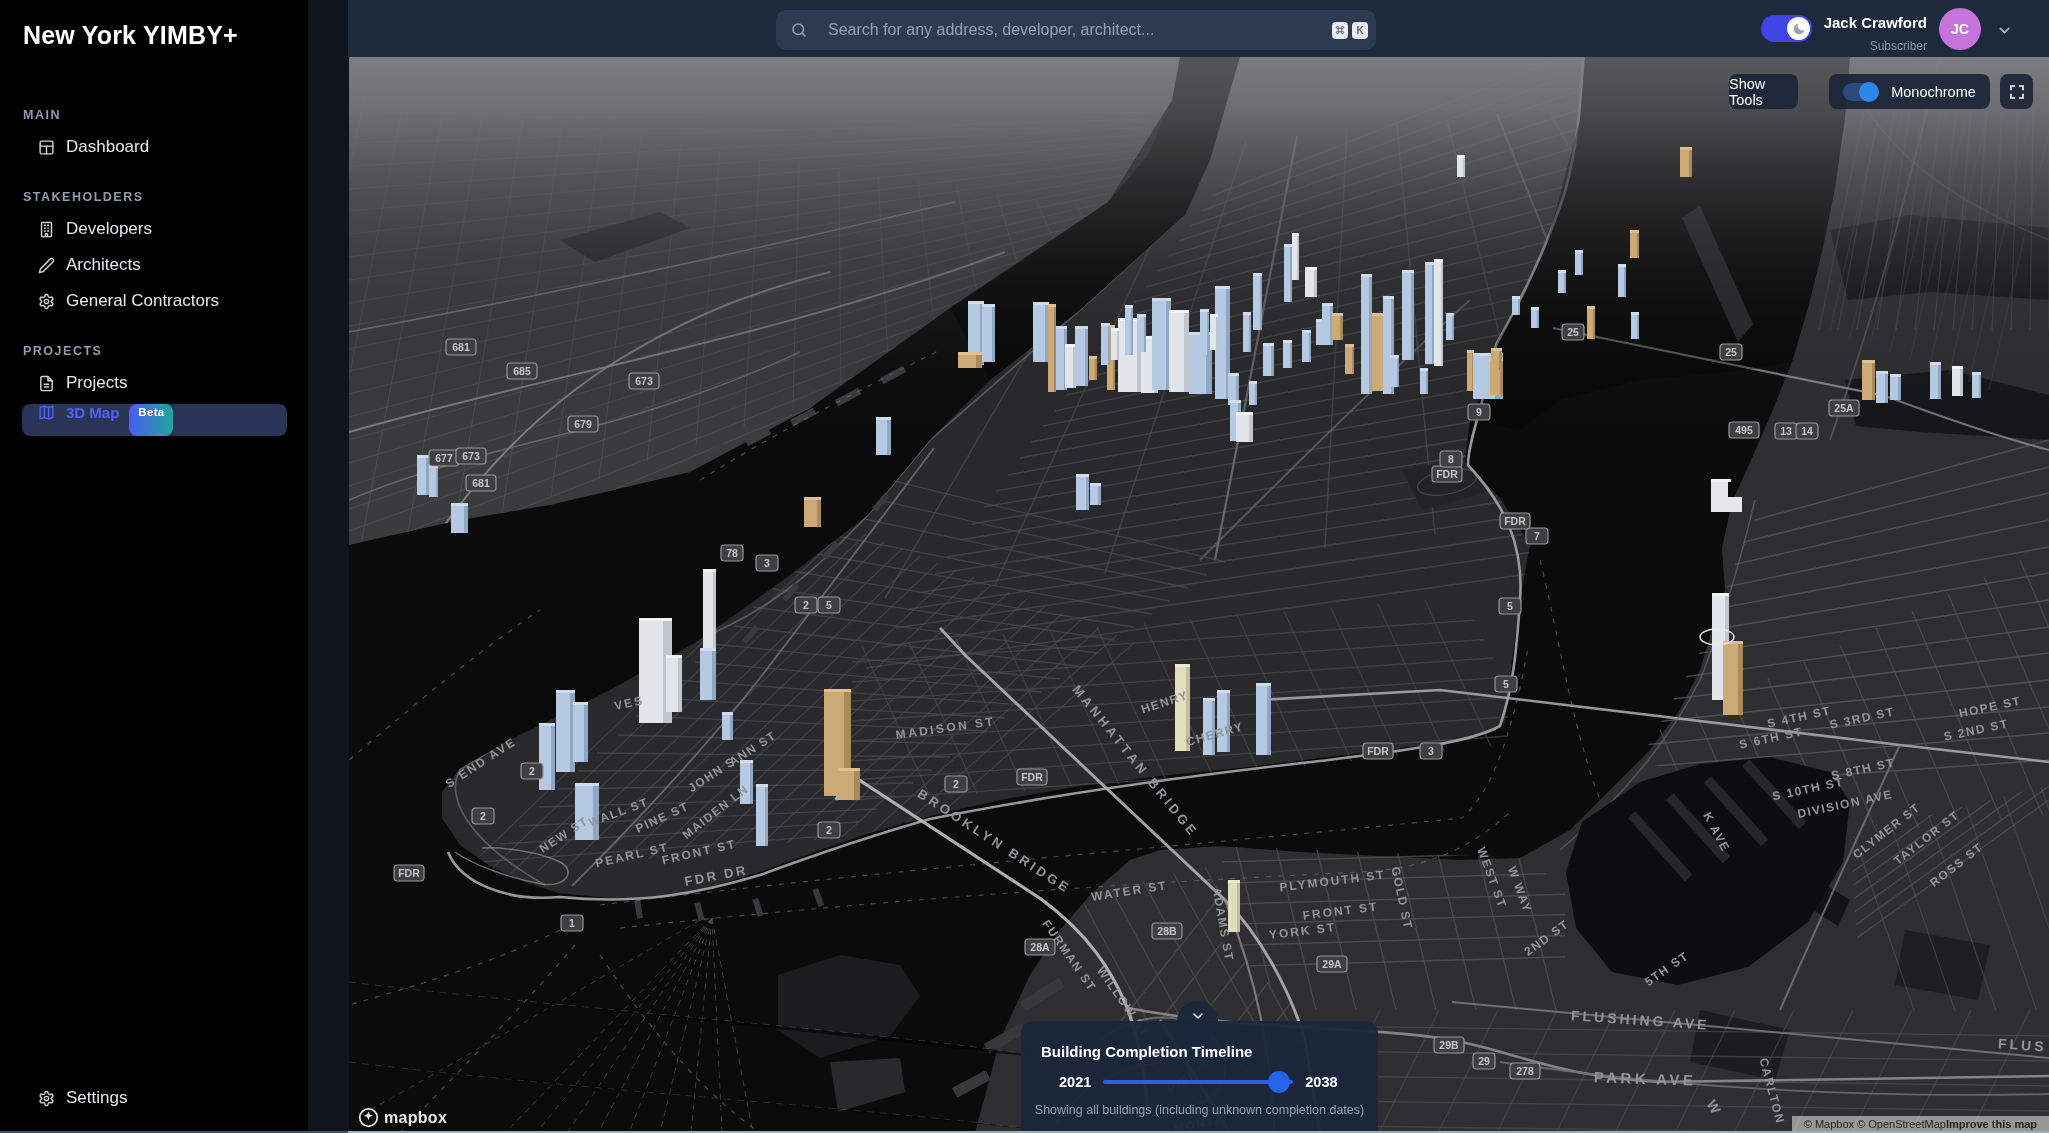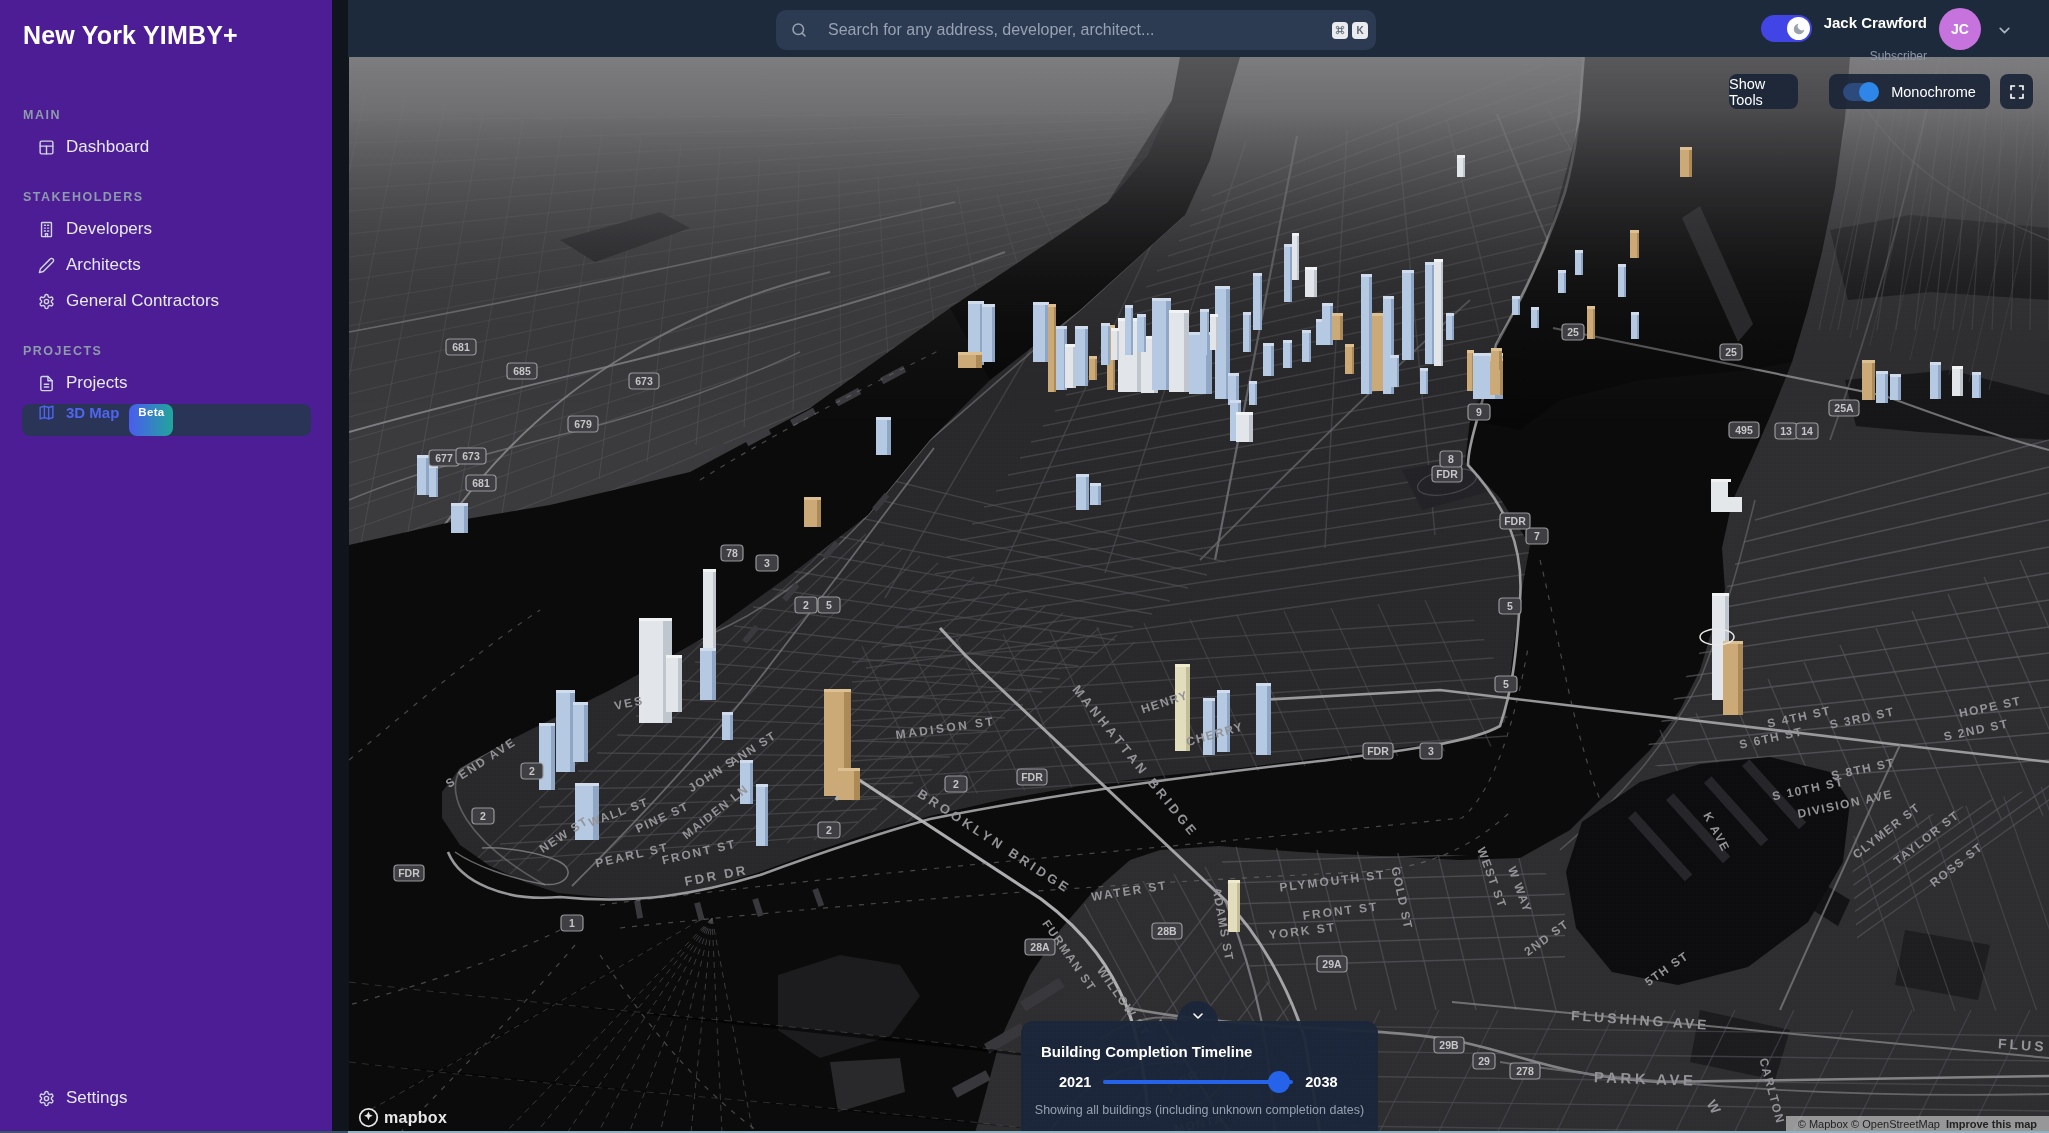--- a/index.html
+++ b/index.html
@@ -1,47 +1,47 @@
 <!DOCTYPE html>
 <html><head><meta charset="utf-8"><title>New York YIMBY+</title>
 <style>
 *{margin:0;padding:0;box-sizing:border-box}
 html,body{width:2049px;height:1133px;overflow:hidden;background:#10151d;font-family:"Liberation Sans",sans-serif}
-.sidebar{position:absolute;left:0;top:0;width:332px;height:1133px;background:#4c1d95;z-index:20}
+.sidebar{position:absolute;left:0;top:0;width:308px;height:1133px;background:#000000;z-index:20}
 .brand{font-size:25px;font-weight:bold;color:#fff;padding:21px 0 0 23px;letter-spacing:0.2px}
 .sec{position:absolute;left:23px;font-size:12.5px;color:#8e9bab;letter-spacing:1.5px;font-weight:bold}
 .item{position:absolute;left:0;right:0;display:flex;align-items:center;height:36px;color:#e6e9ed;font-size:17px;padding-left:38px}
 .item svg{margin-right:11px;flex:0 0 auto}
 .active-item{position:absolute;left:22px;right:21px;display:flex;height:32px;background:#2a3457;border-radius:8px;padding-left:16px;color:#4f64ef;font-size:15px;font-weight:bold}
 .beta{margin-left:10px;background:linear-gradient(90deg,#4a5cf0,#21a69a);color:#fff;font-size:11.5px;font-weight:bold;padding:2px 9px;border-radius:8px;letter-spacing:0.3px}
 .topbar{position:absolute;left:348px;top:0;right:0;height:57px;background:#1d2a3c;z-index:15}
 .search{position:absolute;left:428px;top:10px;width:600px;height:40px;background:#2c3a52;border-radius:10px;display:flex;align-items:center;padding:0 8px 0 14px}
 .search .ph{color:#97a2b2;font-size:16px;margin-left:20px;flex:1}
 .kcap{width:16px;height:17px;background:#e9ebef;border-radius:4px;margin-left:4px;display:flex;align-items:center;justify-content:center;color:#5b6470;font-size:10px;font-weight:bold}
 .toggle{position:absolute;right:237px;top:15px;width:51px;height:27px;background:#4145e5;border-radius:14px}
 .toggle .knob{position:absolute;right:2px;top:2px;width:23px;height:23px;background:#fff;border-radius:50%;display:flex;align-items:center;justify-content:center}
 .uname{position:absolute;right:122px;top:14px;text-align:right}
 .uname .n{color:#fff;font-size:15px;font-weight:bold}
-.uname .s{color:#8b97a7;font-size:12px;margin-top:18px}
+.uname .s{color:#8b97a7;font-size:12px;margin-top:8px}
 .avatar{position:absolute;right:68px;top:8px;width:42px;height:42px;border-radius:50%;background:#c673dd;color:#fff;font-weight:bold;font-size:14px;display:flex;align-items:center;justify-content:center}
 .chev{position:absolute;right:36px;top:22px}
 .map{position:absolute;left:349px;top:57px;width:1700px;height:1076px;background:#111}
 .mapbtn{position:absolute;background:rgba(26,37,55,0.92);color:#fff;font-size:14.5px;border-radius:8px;display:flex;align-items:center;justify-content:center;z-index:10}
 .panel{position:absolute;left:1021px;top:1021px;width:357px;height:112px;background:rgba(27,39,58,0.96);border-radius:12px 12px 0 0;z-index:10}
 .pcirc{position:absolute;left:1177px;top:1001px;width:41px;height:41px;border-radius:50%;background:rgba(27,39,58,0.96);z-index:9;display:flex;align-items:flex-start;justify-content:center}
 .ptitle{color:#fff;font-size:15px;font-weight:bold;padding:22px 0 0 20px}
 .prow{display:flex;align-items:center;margin:14px 0 0 38px}
 .pyear{color:#fff;font-size:14.5px;font-weight:bold}
 .ptrack{position:relative;width:190px;height:4px;background:#2563eb;border-radius:2px;margin:0 12px}
 .pknob{position:absolute;right:3px;top:-9px;width:22px;height:22px;border-radius:50%;background:#2563eb}
 .pcap{color:#95a1b1;font-size:12.5px;text-align:center;margin-top:13px}
 .mblogo{position:absolute;left:358px;bottom:5px;z-index:8;display:flex;align-items:center}
 .mblogo .t{color:rgba(255,255,255,0.9);font-size:16px;font-weight:bold;margin-left:5px;letter-spacing:0.3px}
 .attrib{position:absolute;right:0;bottom:2px;height:15px;background:rgba(255,255,255,0.5);color:#222;font-size:11px;display:flex;align-items:center;padding:0 12px;z-index:8}
-.attrib b{margin-left:6px}
+.attrib b{margin-left:0}
 .bstrip{position:absolute;left:348px;right:0;bottom:0;height:2px;background:#8fb2c1;z-index:30}
 .bstrip2{position:absolute;left:0;width:348px;bottom:0;height:2px;background:#3c5468;z-index:30}
 </style></head>
 <body>
 <div class="map">
     <svg width="1700" height="1076" viewBox="349 57 1700 1076" style="display:block">
 <defs>
 <linearGradient id="fog" x1="0" y1="57" x2="0" y2="430" gradientUnits="userSpaceOnUse">
 <stop offset="0" stop-color="#808083" stop-opacity="0.96"></stop>
 <stop offset="0.14" stop-color="#7a7a7d" stop-opacity="0.84"></stop>

